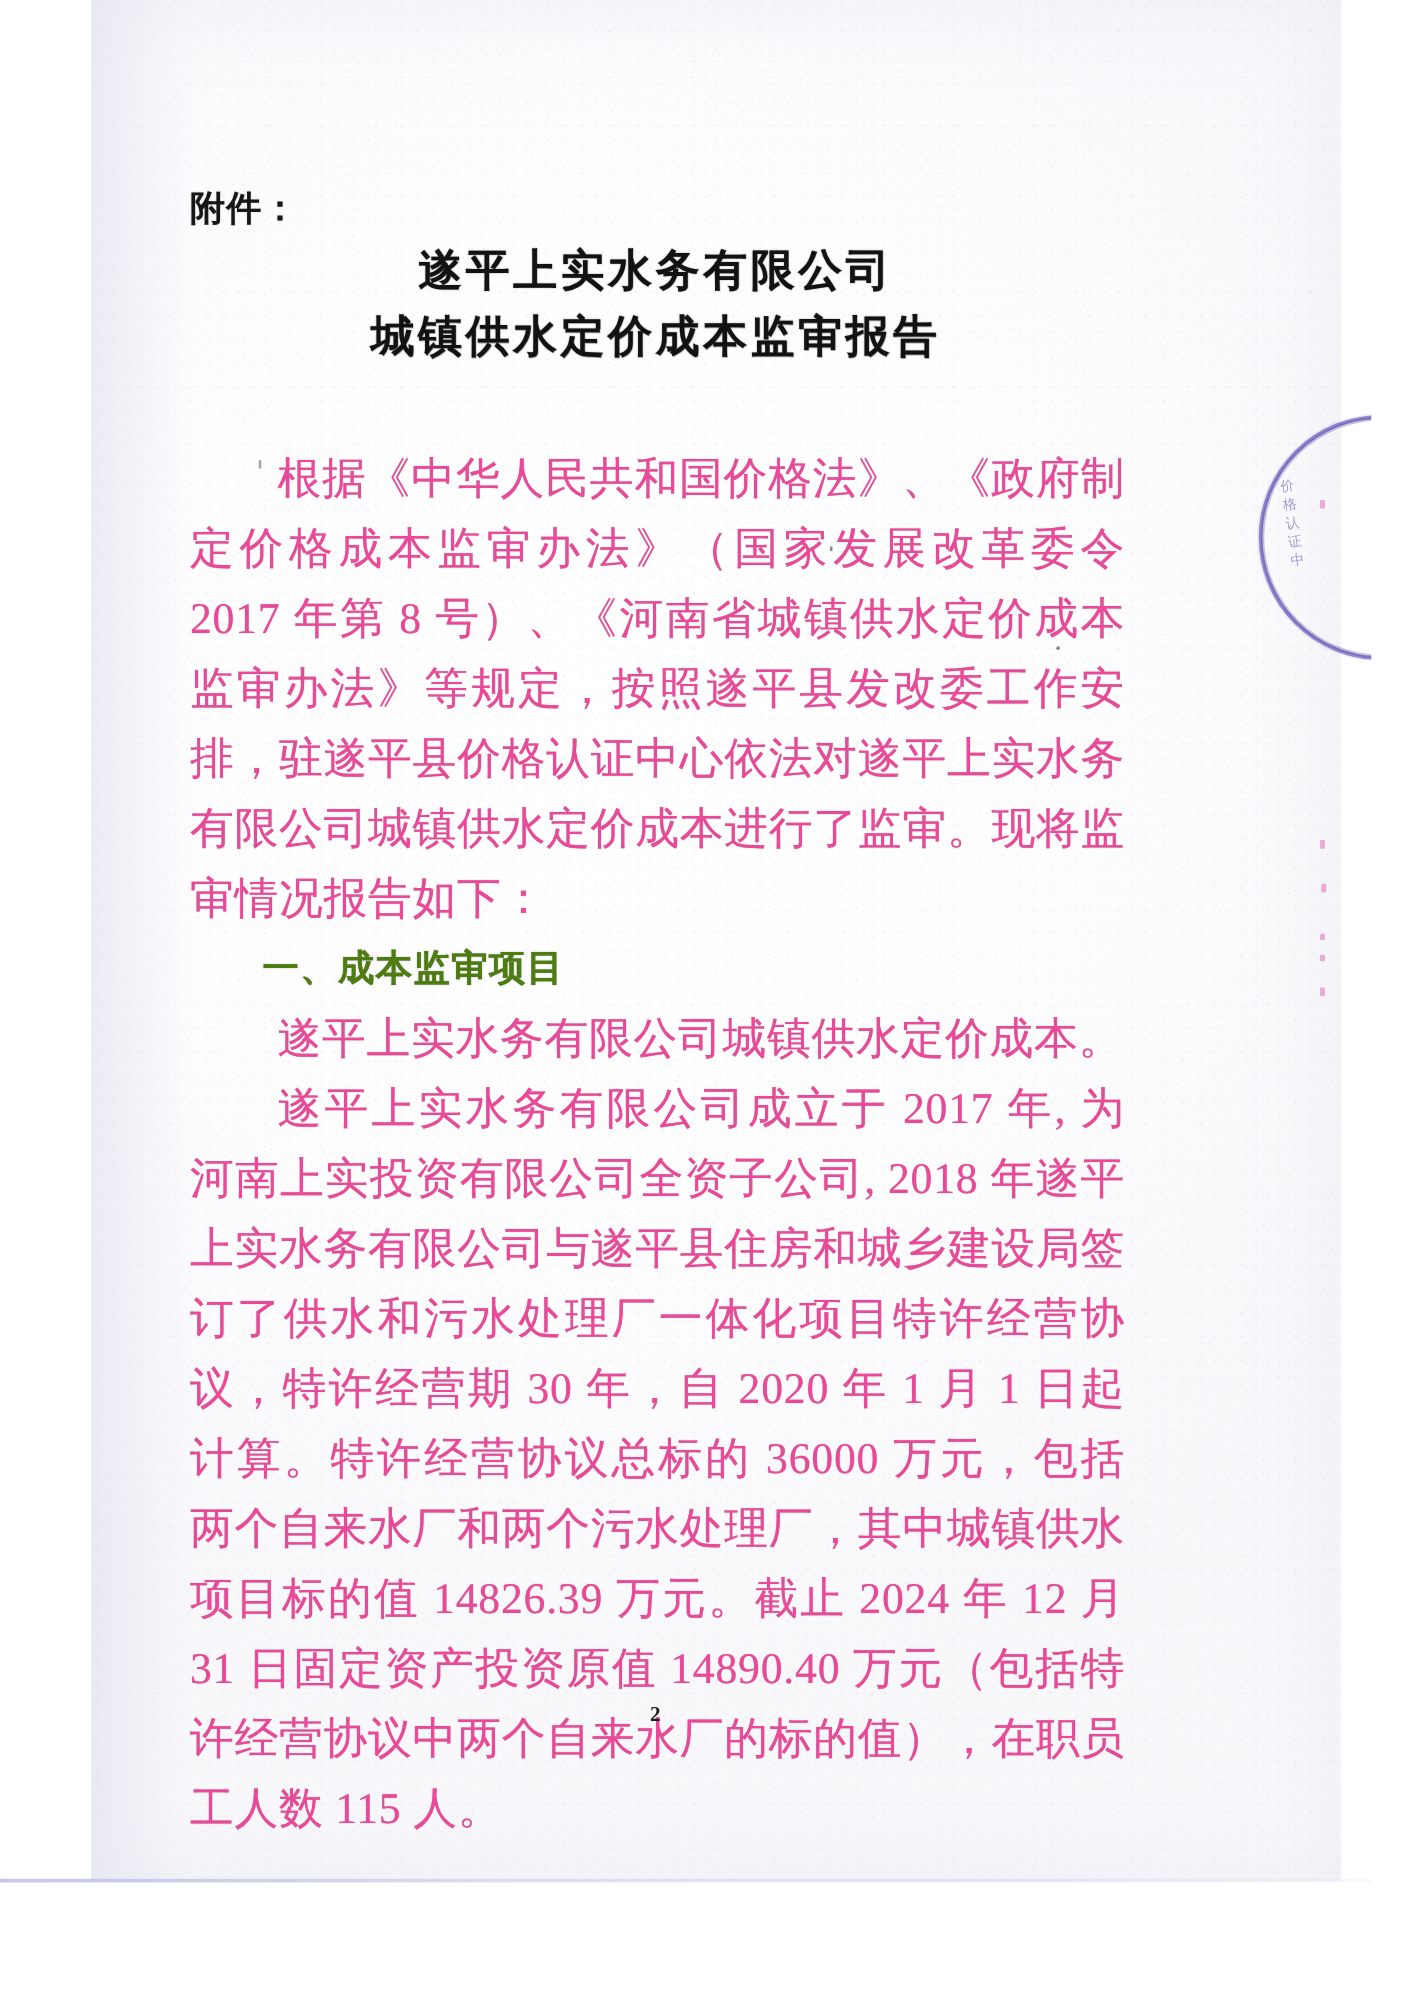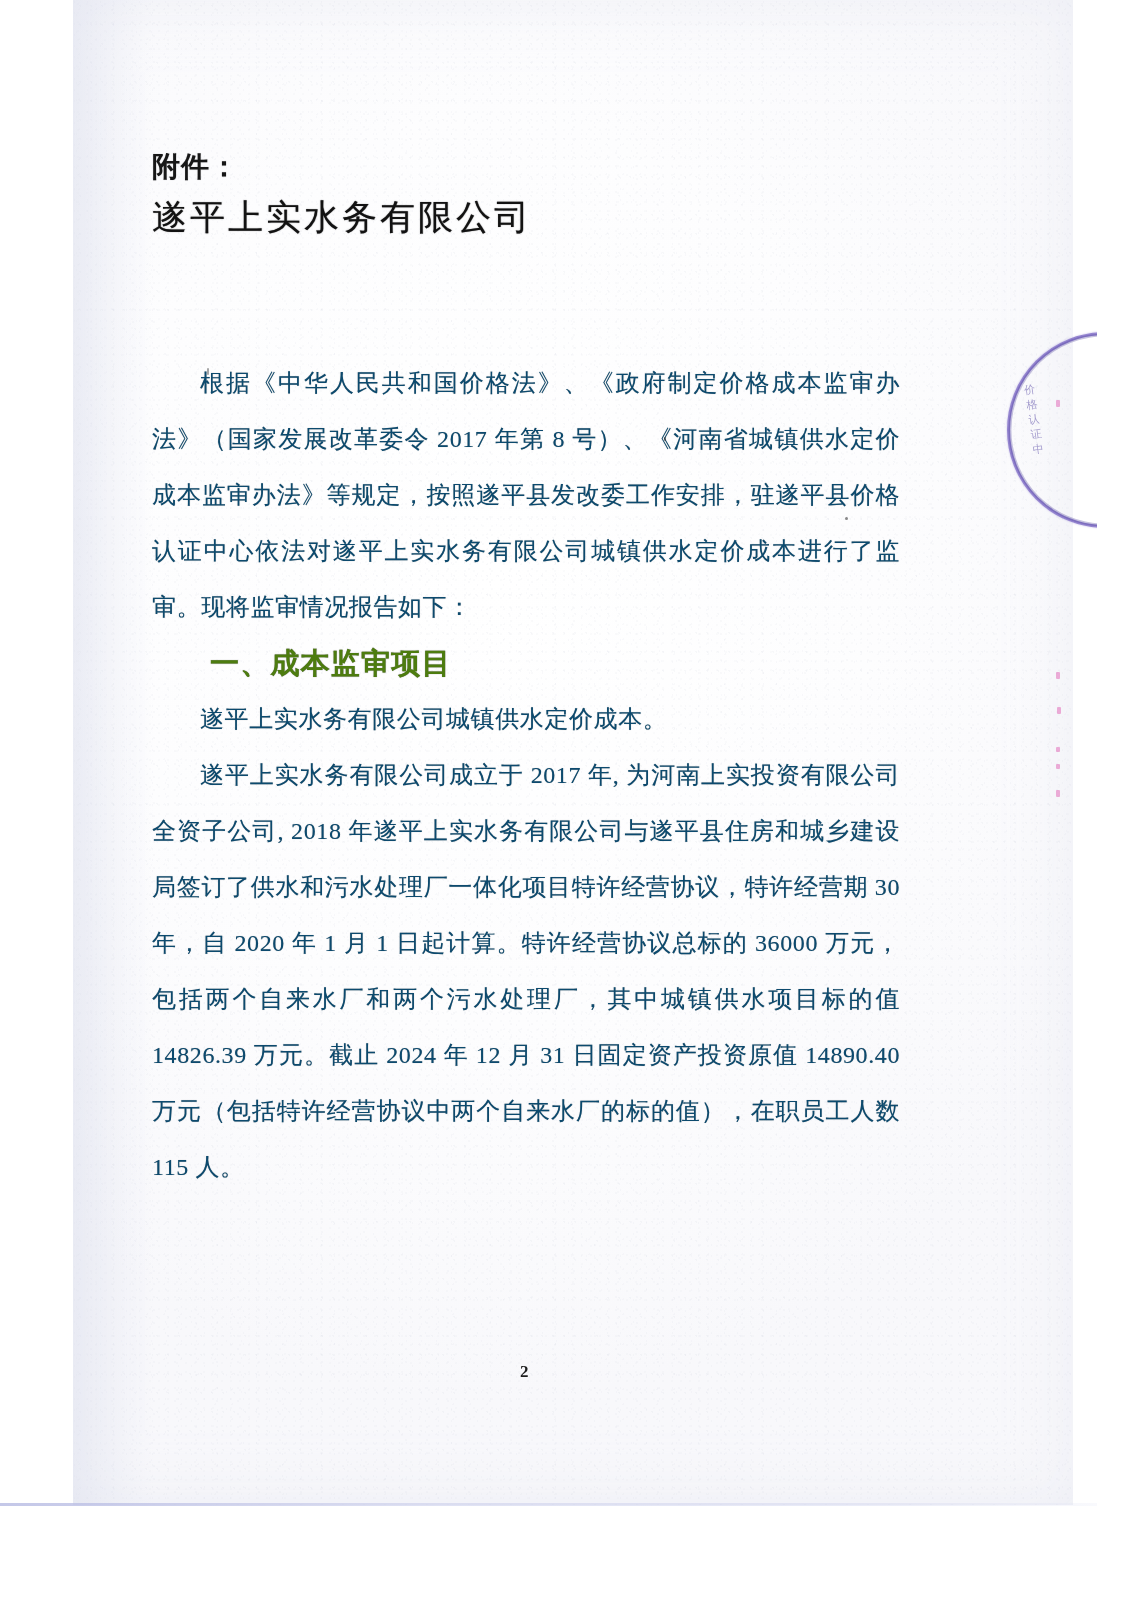--- a/index.html
+++ b/index.html
@@ -89,46 +89,47 @@
     letter-spacing: 1px;
     color: #171717;
     text-shadow: 0 0 1px rgba(40,40,40,.35);
   }
 
   .doc-title {
     position: absolute;
     left: 0;
     top: 190px;
     width: 745px;
-    font-family: "Liberation Sans", "DejaVu Sans", sans-serif;
-    font-weight: 400;
+    text-align: center;
+    font-family: "Liberation Sans", "DejaVu Sans", sans-serif;
+    font-weight: 700;
     font-size: 35px;
     line-height: 53px;
     letter-spacing: 3px;
     color: #121212;
     text-shadow: 0 0 1.2px rgba(30,30,30,.55), 0.4px 0.3px 0 rgba(40,40,40,.3);
   }
   .doc-title .line { display: block; white-space: nowrap; }
 
   .content {
     position: absolute;
     left: 0;
     top: 355px;
     width: 748px;
   }
 
   p.para {
     margin: 0;
-    font-size: 24px;
+    font-size: 35px;
     line-height: 56px;
     letter-spacing: 0.6px;
     text-align: justify;
     text-justify: inter-ideograph;
     text-indent: 2em;
-    color: #0c4a6e;
+    color: #ec4899;
     text-shadow: 0 0 .8px rgba(45,45,45,.45);
   }
 
   h2.section-heading {
     margin: 0;
     font-family: "Liberation Sans", "DejaVu Sans", sans-serif;
     font-size: 29px;
     font-weight: 700;
     line-height: 56px;
     letter-spacing: 1.2px;
@@ -225,20 +226,21 @@
   </div>
 
   <div class="scan-bottom-edge"></div>
 
   <div class="doc-body">
 
     <div class="attachment-label">附件：</div>
 
     <div class="doc-title">
       <span class="line">遂平上实水务有限公司</span>
+      <span class="line">城镇供水定价成本监审报告</span>
     </div>
 
     <div class="content">
 
       <p class="para">根据《中华人民共和国价格法》、《政府制定价格成本监审办法》（国家发展改革委令 2017 年第 8 号）、《河南省城镇供水定价成本监审办法》等规定，按照遂平县发改委工作安排，驻遂平县价格认证中心依法对遂平上实水务有限公司城镇供水定价成本进行了监审。现将监审情况报告如下：</p>
 
       <h2 class="section-heading">一、成本监审项目</h2>
 
       <p class="para">遂平上实水务有限公司城镇供水定价成本。</p>
 

